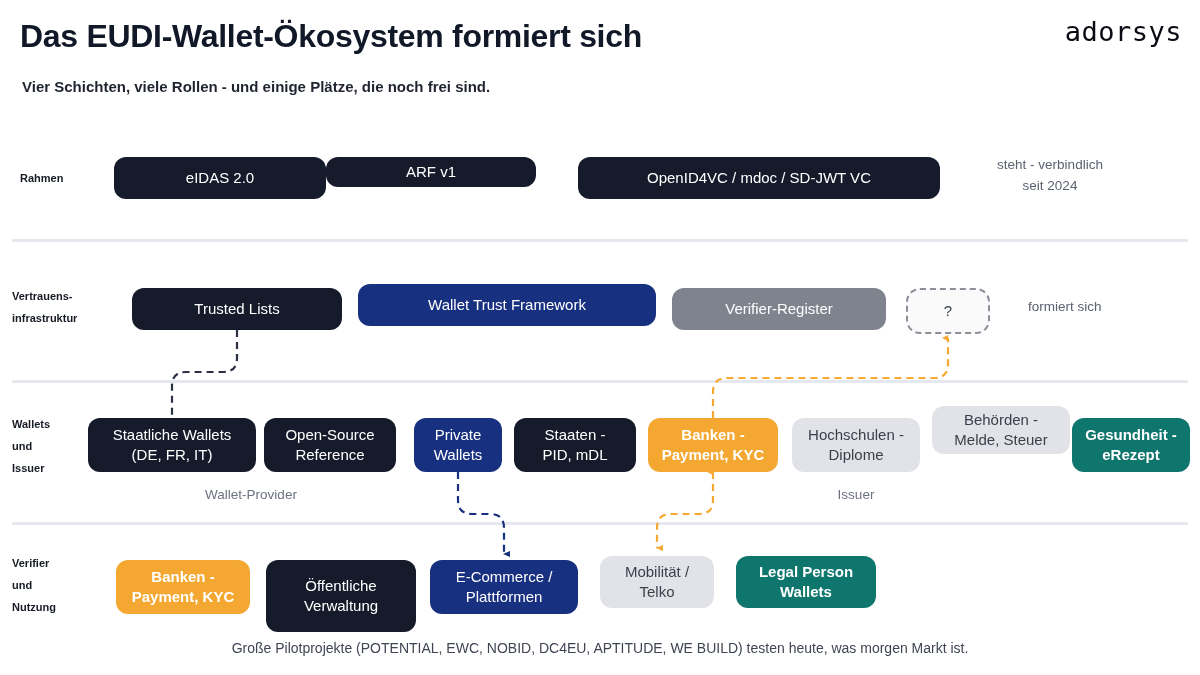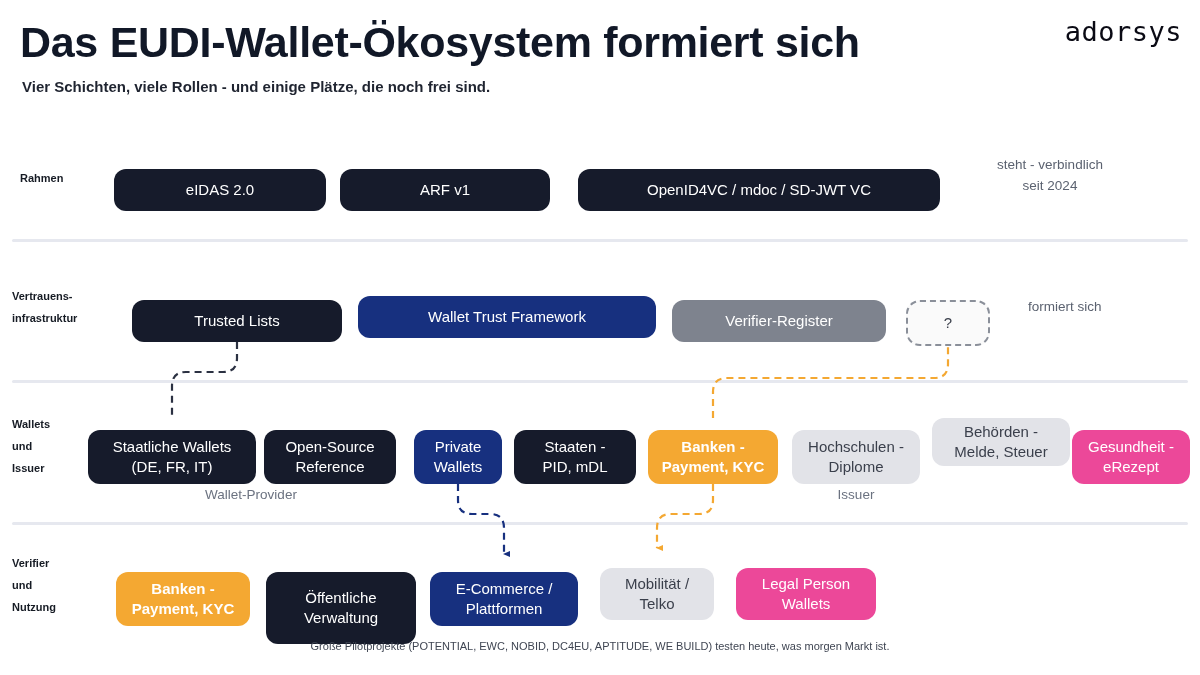--- a/index.html
+++ b/index.html
@@ -7,21 +7,21 @@
     width: 1200px; height: 675px;
     background: #ffffff;
     font-family: "Liberation Sans", sans-serif;
     overflow: hidden;
   }
   #stage { position: relative; width: 1200px; height: 675px; }
 
   
   .title {
     position: absolute; left: 20px; top: 18px;
-    font-size: 43px; font-weight: bold; color: #111827;
+    font-size: 32px; font-weight: bold; color: #111827;
     letter-spacing: -0.3px; white-space: nowrap;
   }
   .subtitle {
     position: absolute; left: 22px; top: 78px;
     font-size: 15px; font-weight: bold; color: #1f2430;
     white-space: nowrap;
   }
   .logo {
     position: absolute; right: 18px; top: 16px;
     font-size: 27px; color: #0a0a14; letter-spacing: 0.5px;
@@ -58,44 +58,43 @@
   
   .box {
     position: absolute;
     border-radius: 12px;
     display: flex; align-items: center; justify-content: center;
     text-align: center;
     font-size: 15px;
     line-height: 20px;
     padding: 12px 8px;
     white-space: pre-line;
-    margin-top: 12px;
   }
   .box.dark   { background: #161b2b; color: #ffffff; }
   .box.blue   { background: #17307f; color: #ffffff; }
   .box.gray   { background: #7e838e; color: #ffffff; }
-  .box.graym  { background: #ec4899; color: #ffffff; }
+  .box.graym  { background: #0f766e; color: #ffffff; font-weight: bold; }
   .box.light  { background: #e2e3e8; color: #3a3f4b; }
   .box.orange { background: #f4a832; color: #ffffff; font-weight: bold; }
   .box.dashed {
     background: #fafafa; color: #3a3f4b;
     border: 2px dashed #8a8f99; border-radius: 14px;
   }
 
   
   svg.conn {
     position: absolute; left: 0; top: 0;
     width: 1200px; height: 675px;
     pointer-events: none;
   }
 
   
   .footer {
     position: absolute; left: 0; top: 640px; width: 1200px;
-    text-align: center; font-size: 11px; color: #3f4552;
+    text-align: center; font-size: 14px; color: #3f4552;
   }
 </style>
 </head>
 <body>
 
 <div id="stage">
 
   <div class="title">Das EUDI-Wallet-Ökosystem formiert sich</div>
   <div class="subtitle">Vier Schichten, viele Rollen - und einige Plätze, die noch frei sind.</div>
   <div class="logo">adorsys</div>
@@ -122,21 +121,21 @@
     <path d="M713,418 L713,392 Q713,378 727,378 L934,378 Q948,378 948,364 L948,338" fill="none" stroke="#f4a832" stroke-width="2.2" stroke-dasharray="7,5" marker-end="url(#arrOrangeUp)"></path>
 
     <path d="M713,472 L713,500 Q713,514 699,514 L671,514 Q657,514 657,528 L657,548" fill="none" stroke="#f4a832" stroke-width="2.2" stroke-dasharray="7,5" marker-start="url(#arrOrangeUp)" marker-end="url(#arrOrangeDown)"></path>
 
     <path d="M458,472 L458,500 Q458,514 472,514 L490,514 Q504,514 504,528 L504,554" fill="none" stroke="#17307f" stroke-width="2.2" stroke-dasharray="7,5" marker-end="url(#arrBlueDown)"></path>
   </svg>
 
   <div class="rowlabel" style="left:20px; top:167px">Rahmen</div>
 
   <div class="box dark" style="left:114px; top:157px; width:212px; height:42px">eIDAS 2.0</div>
-  <div class="box dark" style="left:340px; top:157px; width:210px; height:42px">ARF v1</div>
+  <div class="box dark" style="left:326px; top:157px; width:210px; height:30px">ARF v1</div>
   <div class="box dark" style="left:578px; top:157px; width:362px; height:42px">OpenID4VC / mdoc / SD-JWT VC</div>
 
   <div class="note" style="left:958px; top:154px; width:184px; white-space:pre-line">steht - verbindlich
 seit 2024</div>
 
   <div class="rowlabel" style="left:12px; top:285px; white-space:pre-line">Vertrauens-
 infrastruktur</div>
 
   <div class="box dark" style="left:132px; top:288px; width:210px; height:42px">Trusted Lists</div>
   <div class="box blue" style="left:358px; top:284px; width:298px; height:42px">Wallet Trust Framework</div>

